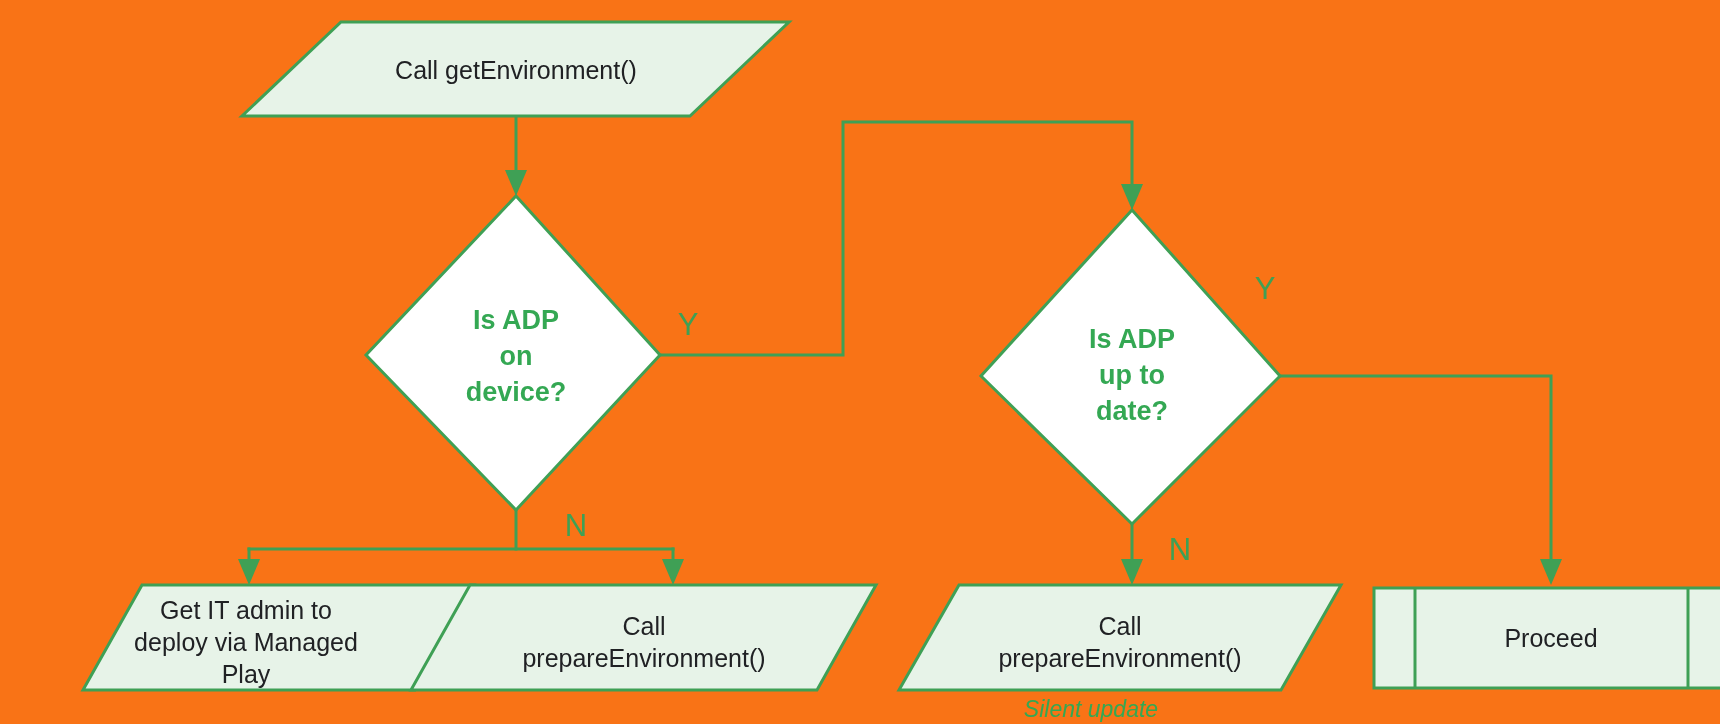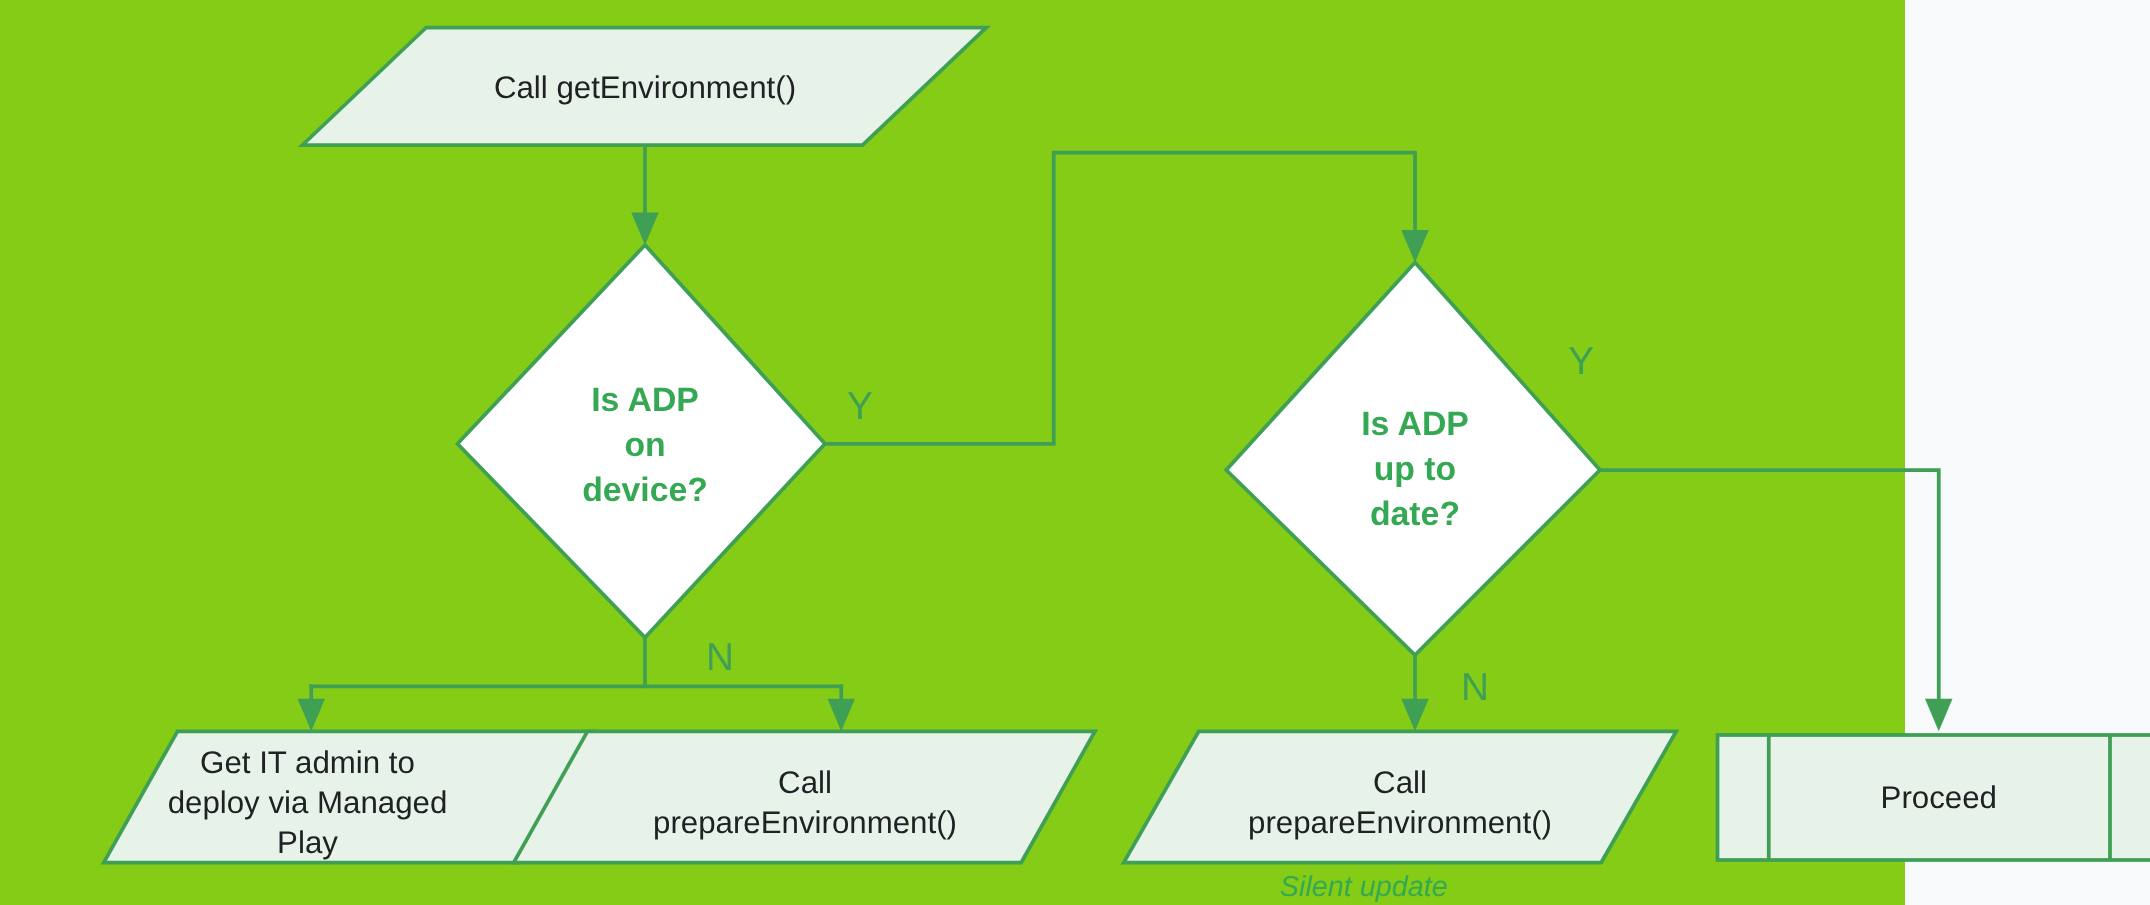--- a/index.html
+++ b/index.html
@@ -8,23 +8,23 @@
     background: #f7f9fb;
   }
   body {
     width: 1720px;
     height: 724px;
     font-family: "Liberation Sans", sans-serif;
     overflow: hidden;
   }
   #flowchart-root {
     position: relative;
-    width: 1524px;
+    width: 1720px;
     height: 724px;
-    background: #84cc16;
+    background: #f97316;
   }
   svg.flow {
     display: block;
     width: 1720px;
     height: 724px;
   }
   .shape-fill-light { fill: #e7f3e8; }
   .shape-fill-white { fill: #ffffff; }
   .shape-stroke {
     stroke: #3fa055;

